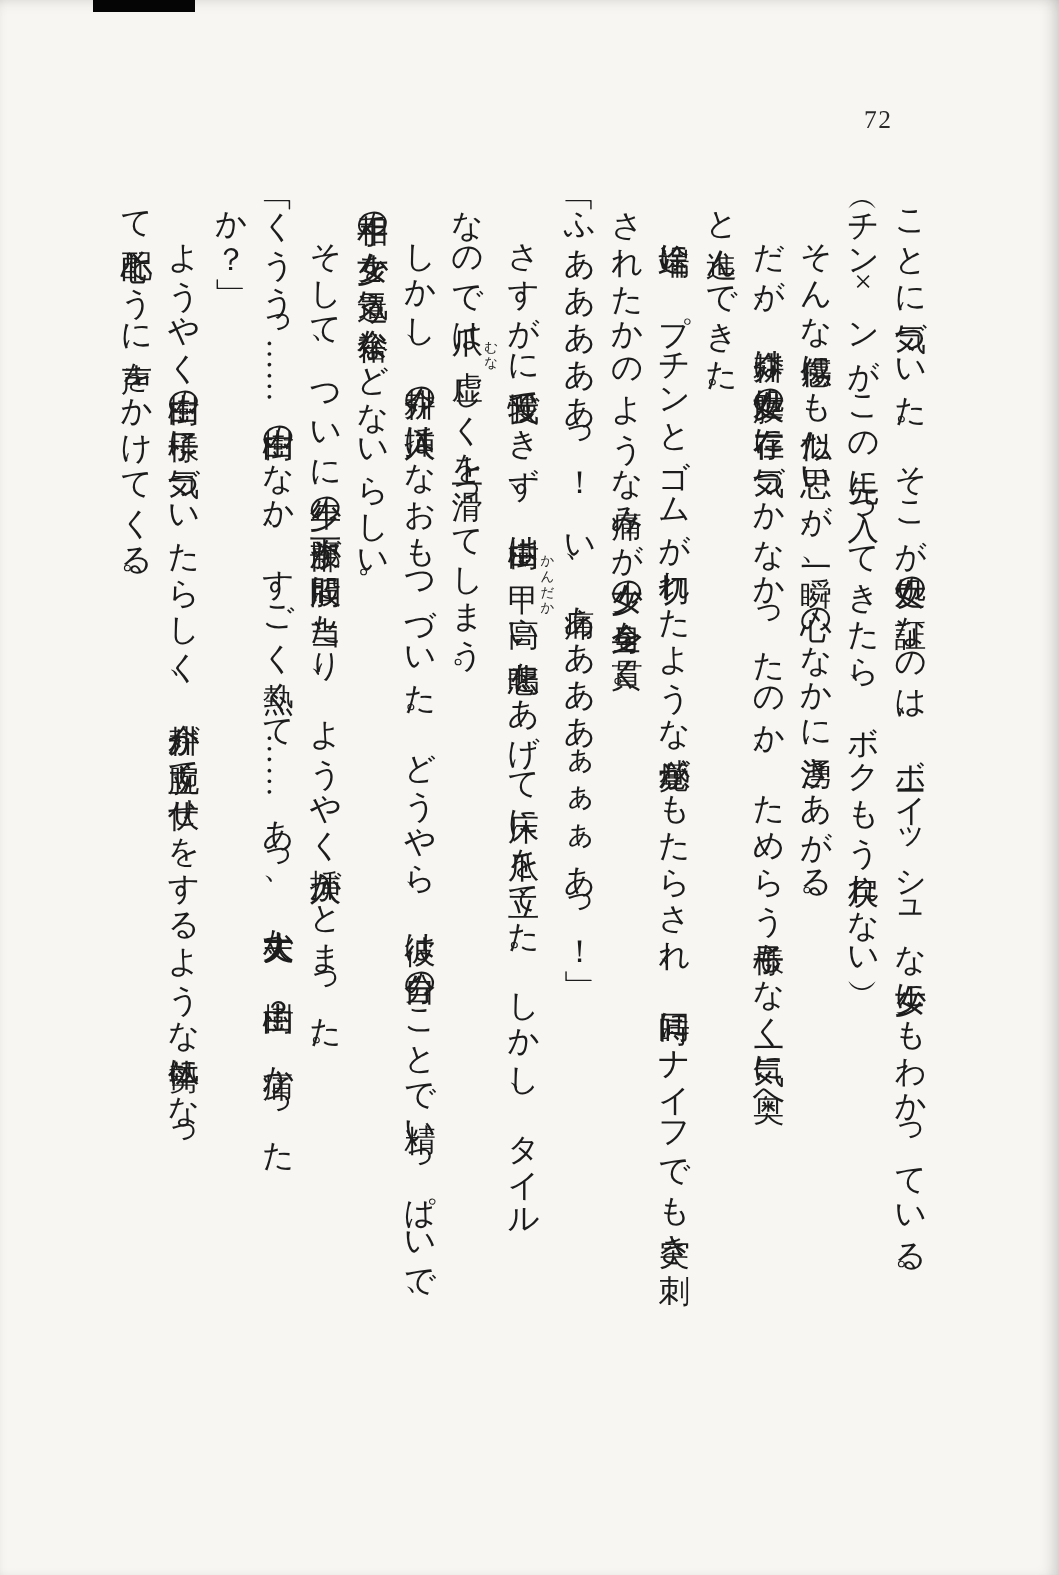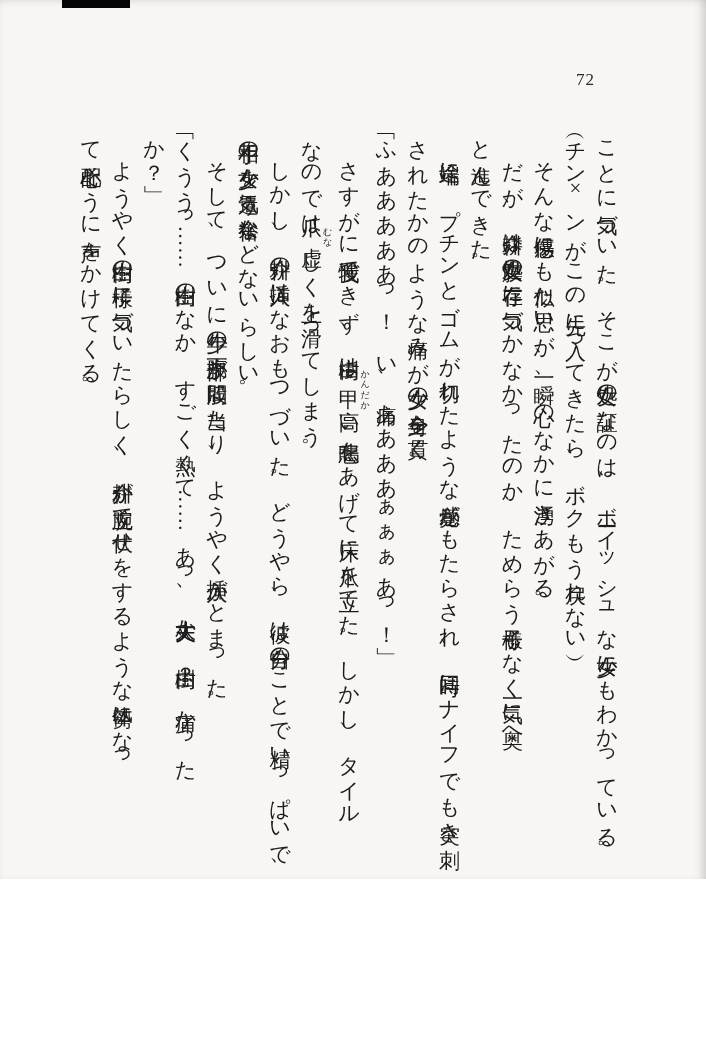--- a/index.html
+++ b/index.html
@@ -5,21 +5,21 @@
   html, body {
     margin: 0;
     padding: 0;
     width: 706px;
     height: 1050px;
     overflow: hidden;
   }
   .page {
     position: relative;
     width: 706px;
-    height: 879px;
+    height: 1050px;
     background: #f7f6f3;
     box-shadow: inset -8px 0 10px -5px rgba(0,0,0,0.18),
                 inset 0 7px 9px -5px rgba(0,0,0,0.07),
                 inset 4px 0 8px -5px rgba(0,0,0,0.06);
     font-family: "Liberation Serif", "DejaVu Serif", serif;
     color: #1c1c1c;
   }
   .scan-artifact {
     position: absolute;
     top: 0;

